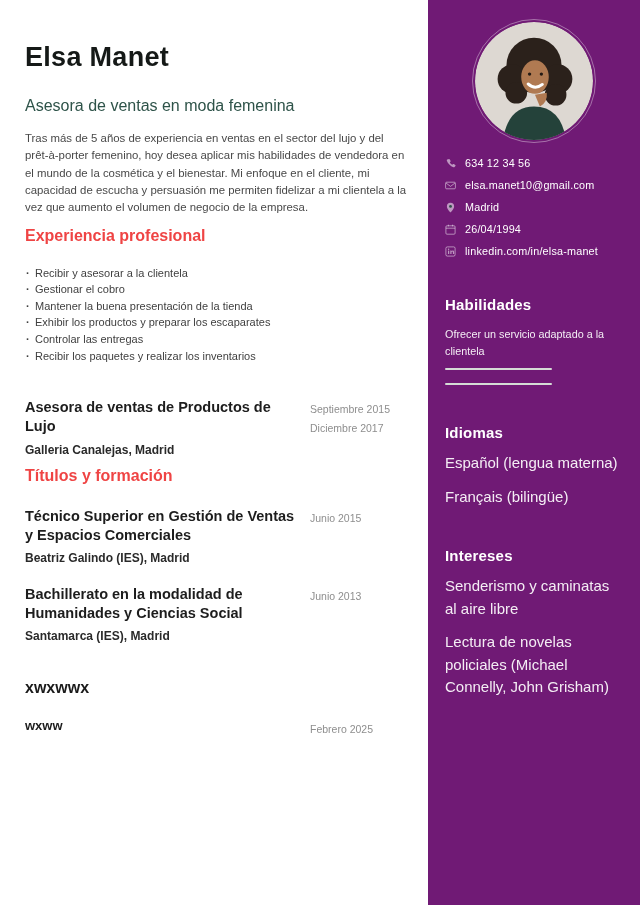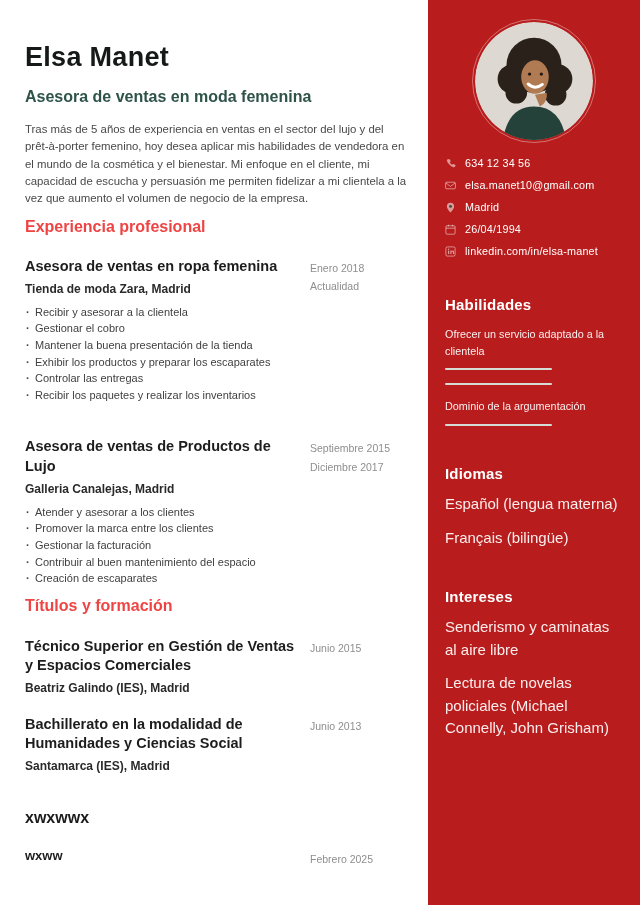--- a/index.html
+++ b/index.html
@@ -8,21 +8,21 @@
     font-family: "Liberation Sans", sans-serif;
     background:#ffffff;
     color:#1d1d1d;
   }
   .page { display:flex; width:640px; height:905px; overflow:hidden; }
 
   
   .main { width:428px; flex:none; padding:42px 18px 20px 25px; }
 
   .candidate-name { font-size:27px; font-weight:800; color:#151917; letter-spacing:.3px; }
-  .candidate-title { margin-top:15px; font-size:16px; font-weight:700; color:#2e5349; }
+  .candidate-title { margin-top:24px; font-size:16px; font-weight:400; color:#2e5349; }
   .summary { margin-top:15px; font-size:11.4px; line-height:1.52; color:#484848; max-width:388px; }
 
   .section-heading { margin-top:10px; font-size:16px; font-weight:700; color:#ef4444; }
 
   .entry { margin-top:21px; }
   .entry + .entry { margin-top:34px; }
   .entry-header { display:flex; align-items:flex-start; }
   .entry-left { flex:1; padding-right:10px; }
   .entry-dates { width:100px; flex:none; font-size:10.5px; color:#8e8e8e; line-height:1.75; padding-top:2px; }
   .entry-title { font-size:14.5px; font-weight:700; color:#1d1d1d; line-height:1.32; max-width:285px; }
@@ -33,21 +33,21 @@
 
   .edu-entry { margin-top:22px; }
   .edu-entry + .edu-entry { margin-top:20px; }
   .edu-title-narrow { max-width:250px; }
 
   .extra-heading { margin-top:36px; font-size:16px; font-weight:700; color:#1b1b1b; }
   .extra-entry { margin-top:21px; }
   .extra-title { font-size:13px; font-weight:700; color:#1d1d1d; }
 
   
-  .sidebar { width:212px; flex:none; background:#b91c1c; padding:22px 17px 20px; color:#fff; }
+  .sidebar { width:212px; flex:none; background:#701a75; padding:22px 17px 20px; color:#fff; }
 
   .photo-wrap { width:118px; height:118px; margin:0 auto; border-radius:50%;
     outline:1px solid rgba(255,255,255,.38); outline-offset:2px; overflow:hidden; }
   .photo-wrap svg { display:block; width:100%; height:100%; }
 
   .contact { margin-top:17px; }
   .contact-row { display:flex; align-items:center; gap:9px; margin-top:10px; min-height:11px; }
   .contact-row .cicon { width:11px; height:11px; flex:none; color:rgba(255,255,255,.55); }
   .contact-row .cicon svg { display:block; width:11px; height:11px; }
   .contact-value { font-size:10.8px; color:#ffffff; letter-spacing:.2px; }
@@ -67,30 +67,20 @@
 
   <div class="main">
 
     <div class="candidate-name">Elsa Manet</div>
     <div class="candidate-title">Asesora de ventas en moda femenina</div>
     <p class="summary">Tras más de 5 años de experiencia en ventas en el sector del lujo y del prêt-à-porter femenino, hoy desea aplicar mis habilidades de vendedora en el mundo de la cosmética y el bienestar. Mi enfoque en el cliente, mi capacidad de escucha y persuasión me permiten fidelizar a mi clientela a la vez que aumento el volumen de negocio de la empresa.</p>
 
     <h2 class="section-heading">Experiencia profesional</h2>
 
     <div class="entry">
-      <div class="entry-header">
-        <div class="entry-left">
-          <div class="entry-title">Asesora de ventas en ropa femenina</div>
-          <div class="entry-sub">Tienda de moda Zara, Madrid</div>
-        </div>
-        <div class="entry-dates">
-          <div>Enero 2018</div>
-          <div>Actualidad</div>
-        </div>
-      </div>
       <ul class="duties">
         <li>Recibir y asesorar a la clientela</li>
         <li>Gestionar el cobro</li>
         <li>Mantener la buena presentación de la tienda</li>
         <li>Exhibir los productos y preparar los escaparates</li>
         <li>Controlar las entregas</li>
         <li>Recibir los paquetes y realizar los inventarios</li>
       </ul>
     </div>
 
@@ -98,27 +88,20 @@
       <div class="entry-header">
         <div class="entry-left">
           <div class="entry-title">Asesora de ventas de Productos de Lujo</div>
           <div class="entry-sub">Galleria Canalejas, Madrid</div>
         </div>
         <div class="entry-dates">
           <div>Septiembre 2015</div>
           <div>Diciembre 2017</div>
         </div>
       </div>
-      <ul class="duties">
-        <li>Atender y asesorar a los clientes</li>
-        <li>Promover la marca entre los clientes</li>
-        <li>Gestionar la facturación</li>
-        <li>Contribuir al buen mantenimiento del espacio</li>
-        <li>Creación de escaparates</li>
-      </ul>
     </div>
 
     <h2 class="section-heading">Títulos y formación</h2>
 
     <div class="edu-entry">
       <div class="entry-header">
         <div class="entry-left">
           <div class="entry-title">Técnico Superior en Gestión de Ventas y Espacios Comerciales</div>
           <div class="entry-sub">Beatriz Galindo (IES), Madrid</div>
         </div>
@@ -227,24 +210,20 @@
     </div>
 
     <div class="side-heading">Habilidades</div>
     <div class="skill">
       <div class="skill-label">Ofrecer un servicio adaptado a la clientela</div>
       <div class="skill-bar"></div>
     </div>
     <div class="skill">
       <div class="skill-bar"></div>
     </div>
-    <div class="skill">
-      <div class="skill-label">Dominio de la argumentación</div>
-      <div class="skill-bar"></div>
-    </div>
 
     <div class="side-heading">Idiomas</div>
     <div class="side-item">Español (lengua materna)</div>
     <div class="side-item">Français (bilingüe)</div>
 
     <div class="side-heading">Intereses</div>
     <div class="side-item">Senderismo y caminatas al aire libre</div>
     <div class="side-item">Lectura de novelas policiales (Michael Connelly, John Grisham)</div>
 
   </div>

